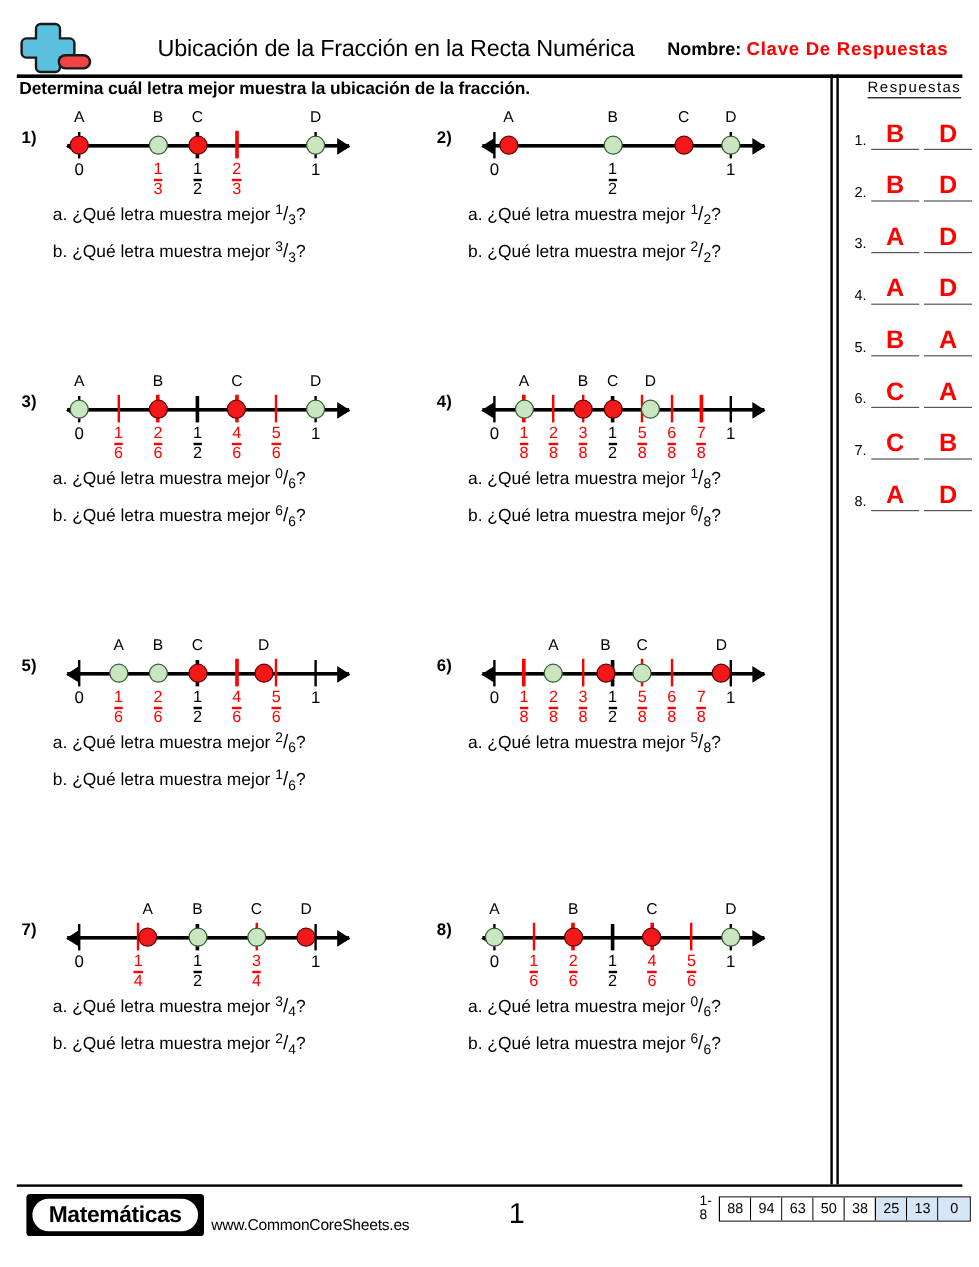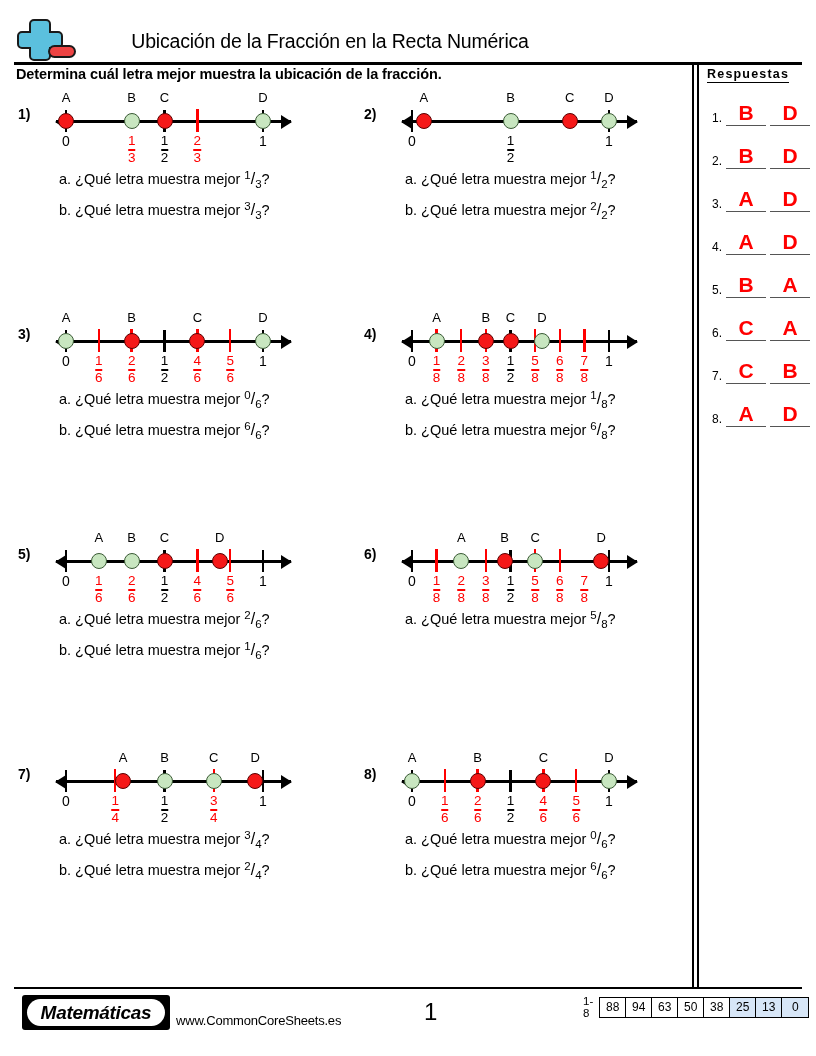--- a/index.html
+++ b/index.html
@@ -30,22 +30,22 @@
   .instruction {
     position: absolute; left: 16px; top: 66px;
     font-size: 14.5px; font-weight: 700; letter-spacing: -0.1px; white-space: nowrap;
   }
 
   
   .divider-a { position: absolute; left: 692px; top: 62px; width: 2px; height: 925px; background: #000; }
   .divider-b { position: absolute; left: 697px; top: 62px; width: 2px; height: 925px; background: #000; }
   .ans-panel { position: absolute; left: 703px; top: 64px; width: 113px; }
   .ans-title {
-    font-size: 12.5px; font-weight: 700; letter-spacing: 1.2px;
-    border-bottom: 1.6px solid #000; display: inline-block; padding-bottom: 1px; margin-left: 4px;
+    font-size: 12.5px; font-weight: 400; letter-spacing: 1.2px;
+    border-bottom: 1.6px solid #000; display: inline-block; padding-bottom: 1px; margin-left: 20px;
   }
   .ans-row {
     display: flex; align-items: flex-end; gap: 4px;
     height: 43px; padding-top: 10px; margin-left: 4px;
   }
   .ans-num { font-size: 12px; width: 15px; text-align: right; padding-bottom: 1px; }
   .ans-slot {
     width: 40px; border-bottom: 1.6px solid #555;
     text-align: center; font-size: 21px; font-weight: 700; color: #ff0000;
     line-height: 1.05; padding-bottom: 1px;
@@ -83,39 +83,39 @@
     font-size: 13.5px; line-height: 1.0; text-align: center; white-space: nowrap;
   }
   .lab.red { color: #ff0000; }
   .frac { display: inline-block; text-align: center; }
   .frac .num { display: block; font-size: 13.5px; line-height: 1.08; }
   .frac .bar { display: block; height: 1.6px; background: currentColor; margin: 0.5px 0; }
   .frac .den { display: block; font-size: 13.5px; line-height: 1.08; }
   .whole { font-size: 14px; }
 
   
-  .qa { position: absolute; left: 59px; font-size: 14.5px; white-space: nowrap; }
+  .qa { position: absolute; left: 44px; font-size: 14.5px; white-space: nowrap; }
   .qa.a { top: 84px; }
   .qa.b { top: 115px; }
   .ifrac { display: inline-block; position: relative; white-space: nowrap; }
   .ifrac .n { font-size: 11.5px; position: relative; top: -5px; }
   .ifrac .s { font-size: 16px; }
   .ifrac .d { font-size: 11.5px; position: relative; top: 4px; }
 
   
   .foot-rule { position: absolute; left: 14px; top: 987px; width: 788px; height: 1.6px; background: #000; }
   .badge {
     position: absolute; left: 22px; top: 995px; width: 148px; height: 35px;
     background: #000; border-radius: 3px;
     display: flex; align-items: center; justify-content: center;
   }
   .badge-inner {
     background: #fff; border-radius: 16px; width: 138px; height: 27px;
     display: flex; align-items: center; justify-content: center;
-    font-size: 19px; font-weight: 700; letter-spacing: -0.3px; font-style: italic;
+    font-size: 19px; font-weight: 700; letter-spacing: -0.3px;
   }
   .site { position: absolute; left: 176px; top: 1013px; font-size: 13px; letter-spacing: -0.2px; }
   .pageno { position: absolute; left: 424px; top: 998px; font-size: 24px; }
   .scale { position: absolute; left: 583px; top: 995px; display: flex; align-items: center; }
   .scale-range { font-size: 11.5px; margin-right: 6px; }
   .scale-cells { display: flex; border: 1.4px solid #000; }
   .scale-cell {
     width: 26px; height: 19px; border-right: 1.2px solid #000;
     font-size: 12px; display: flex; align-items: center; justify-content: center; background: #fff;
   }
@@ -128,20 +128,24 @@
 <div class="page">
 
   <div class="header">
     <div class="logo">
       <svg width="66" height="44" viewBox="0 0 66 44">
         <path d="M20 2 h12 a4 4 0 0 1 4 4 v8 h8 a4 4 0 0 1 4 4 v8 a4 4 0 0 1 -4 4 h-8 v8 a4 4 0 0 1 -4 4 h-12 a4 4 0 0 1 -4 -4 v-8 h-8 a4 4 0 0 1 -4 -4 v-8 a4 4 0 0 1 4 -4 h8 v-8 a4 4 0 0 1 4 -4 z" fill="#5bc0de" stroke="#1a1a1a" stroke-width="2"></path>
         <rect x="35" y="28" width="26" height="11" rx="5.5" fill="#ee4444" stroke="#1a1a1a" stroke-width="2"></rect>
       </svg>
     </div>
     <div class="header-title">Ubicación de la Fracción en la Recta Numérica</div>
+    <div class="name-wrap">
+      <span class="name-label">Nombre:</span>
+      <span class="name-value">Clave De Respuestas</span>
+    </div>
   </div>
   <div class="hdr-rule"></div>
 
   <div class="instruction">Determina cuál letra mejor muestra la ubicación de la fracción.</div>
 
   <div class="divider-a"></div>
   <div class="divider-b"></div>
   <div class="ans-panel">
     <div class="ans-title">Respuestas</div>
     <div id="ans-rows">

